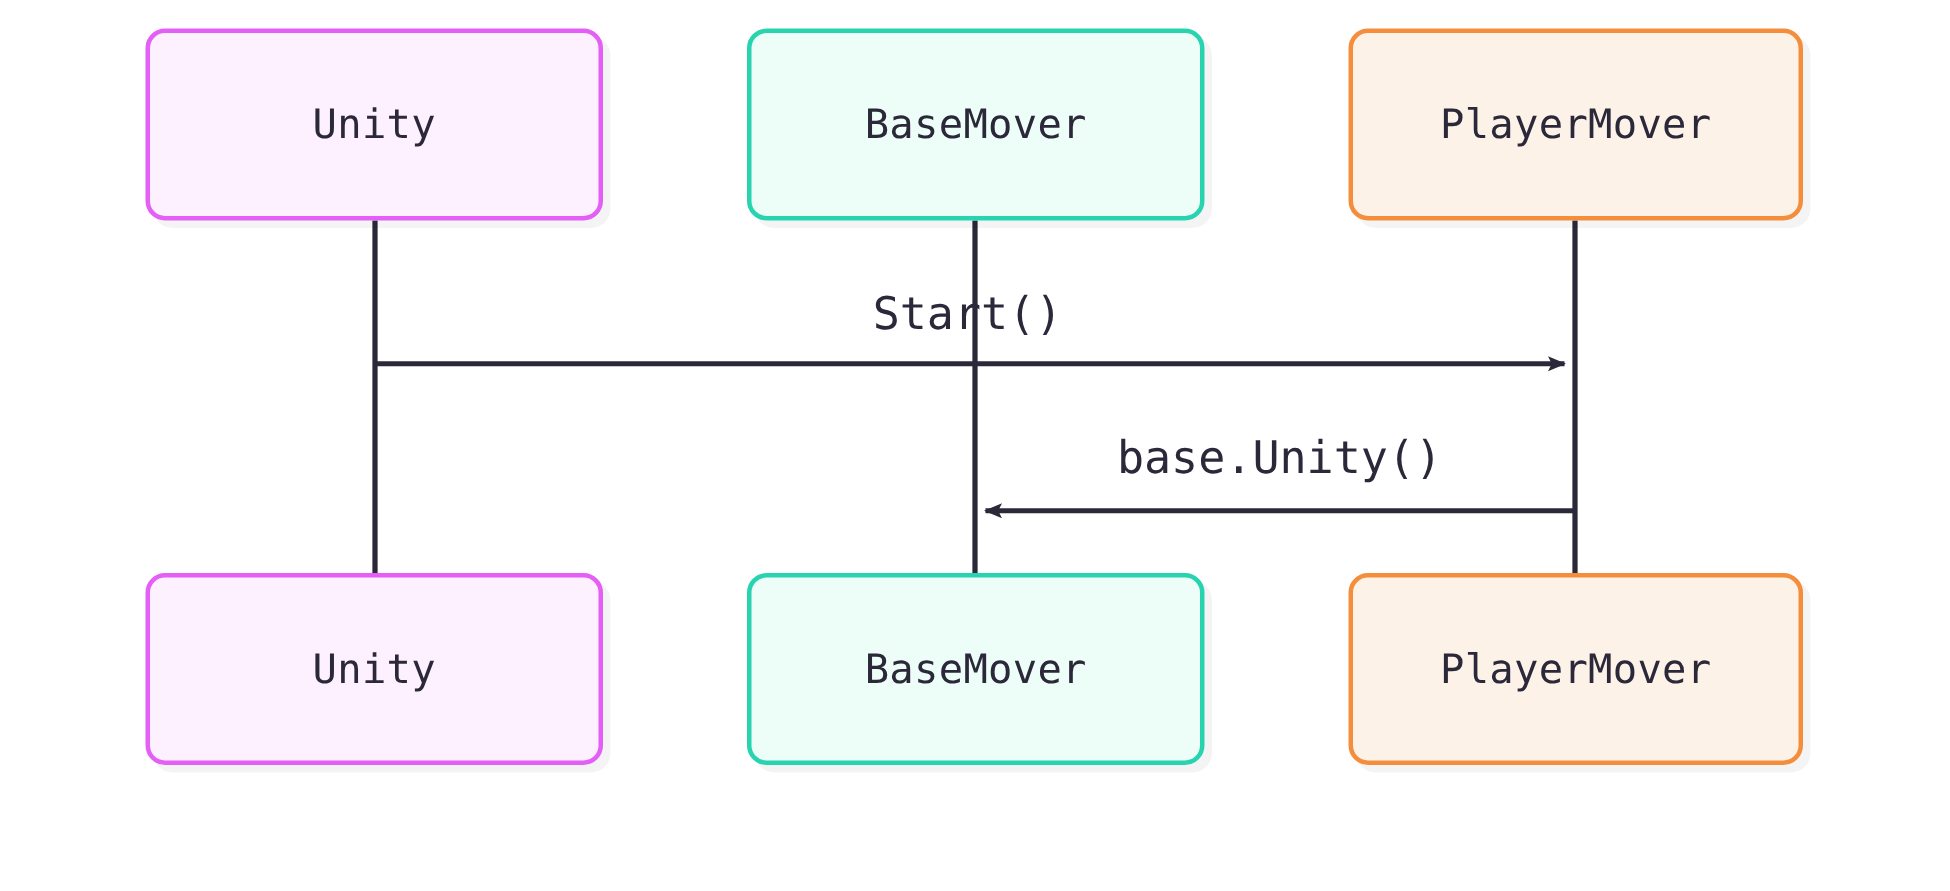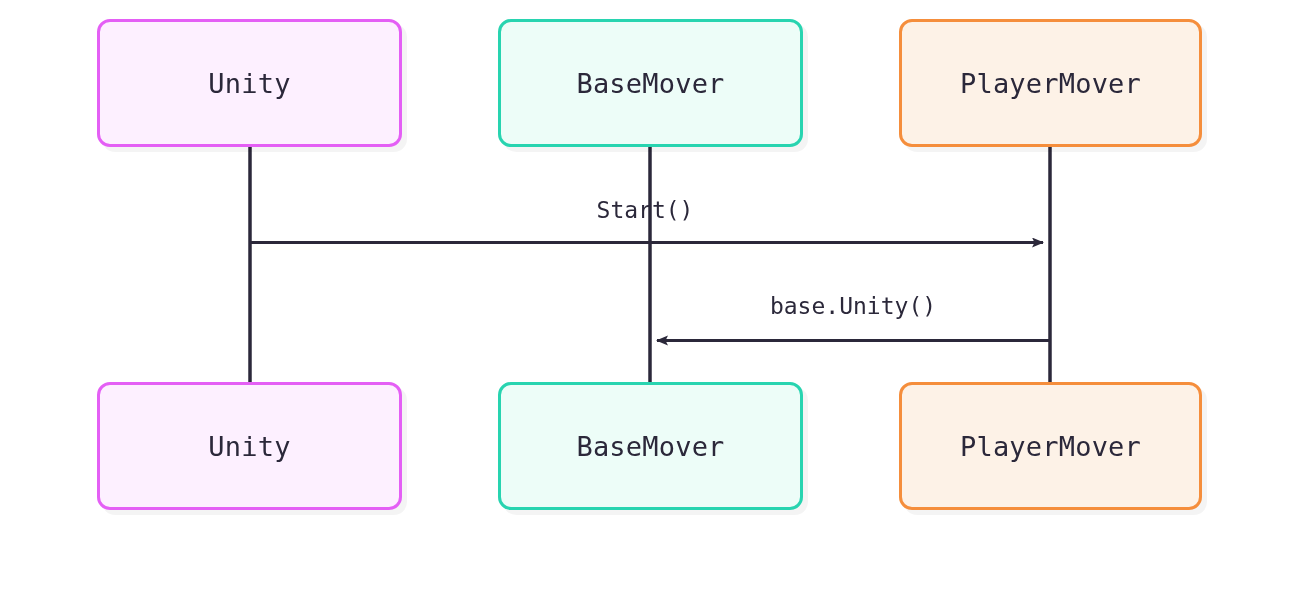--- a/index.html
+++ b/index.html
@@ -40,21 +40,21 @@
   .actor-label {
     font-family: "DejaVu Sans Mono", "Liberation Mono", monospace;
     font-size: 27px;
     letter-spacing: 0.2px;
     line-height: 1;
     white-space: nowrap;
   }
   .msg-label {
     position: absolute;
     font-family: "DejaVu Sans Mono", "Liberation Mono", monospace;
-    font-size: 23px;
+    font-size: 30px;
     line-height: 1;
     white-space: nowrap;
     transform: translate(-50%, -50%);
     background: transparent;
     z-index: 4;
   }
 </style>
 </head>
 <body>
 

